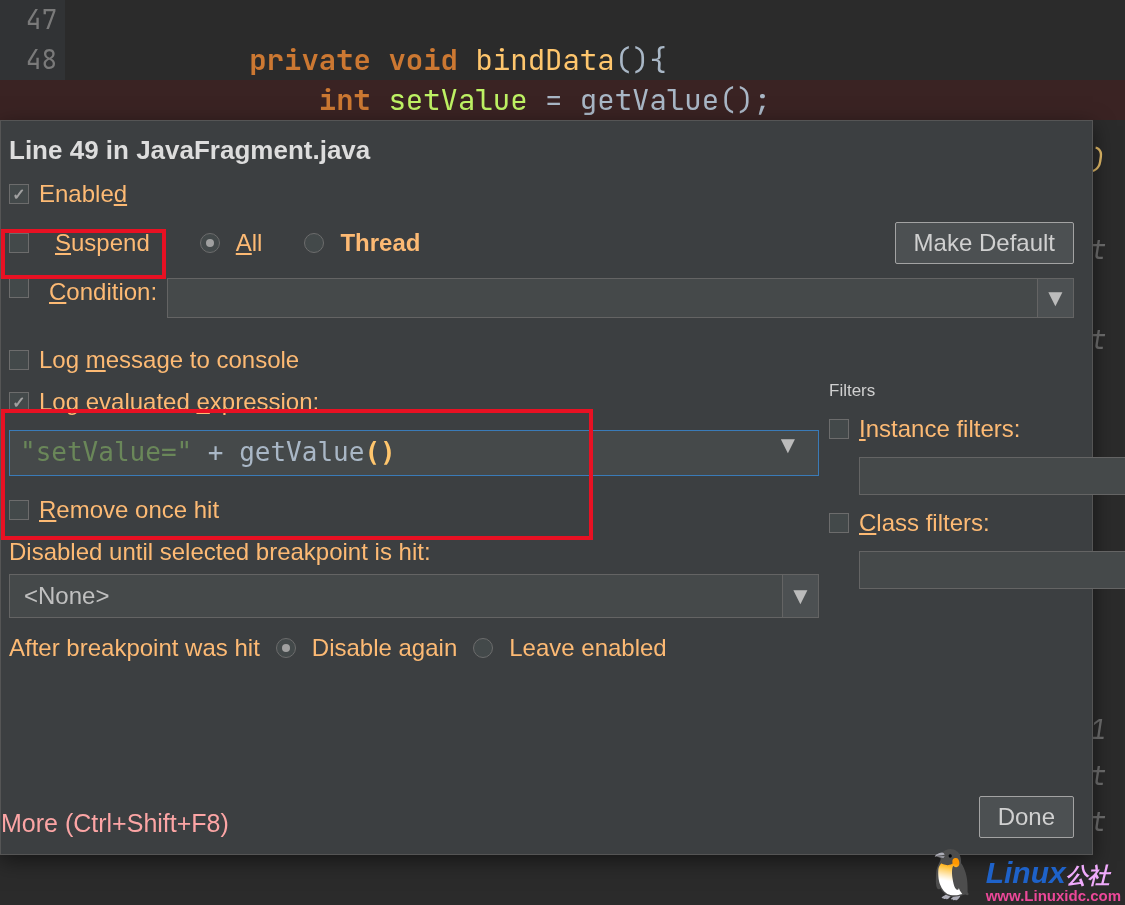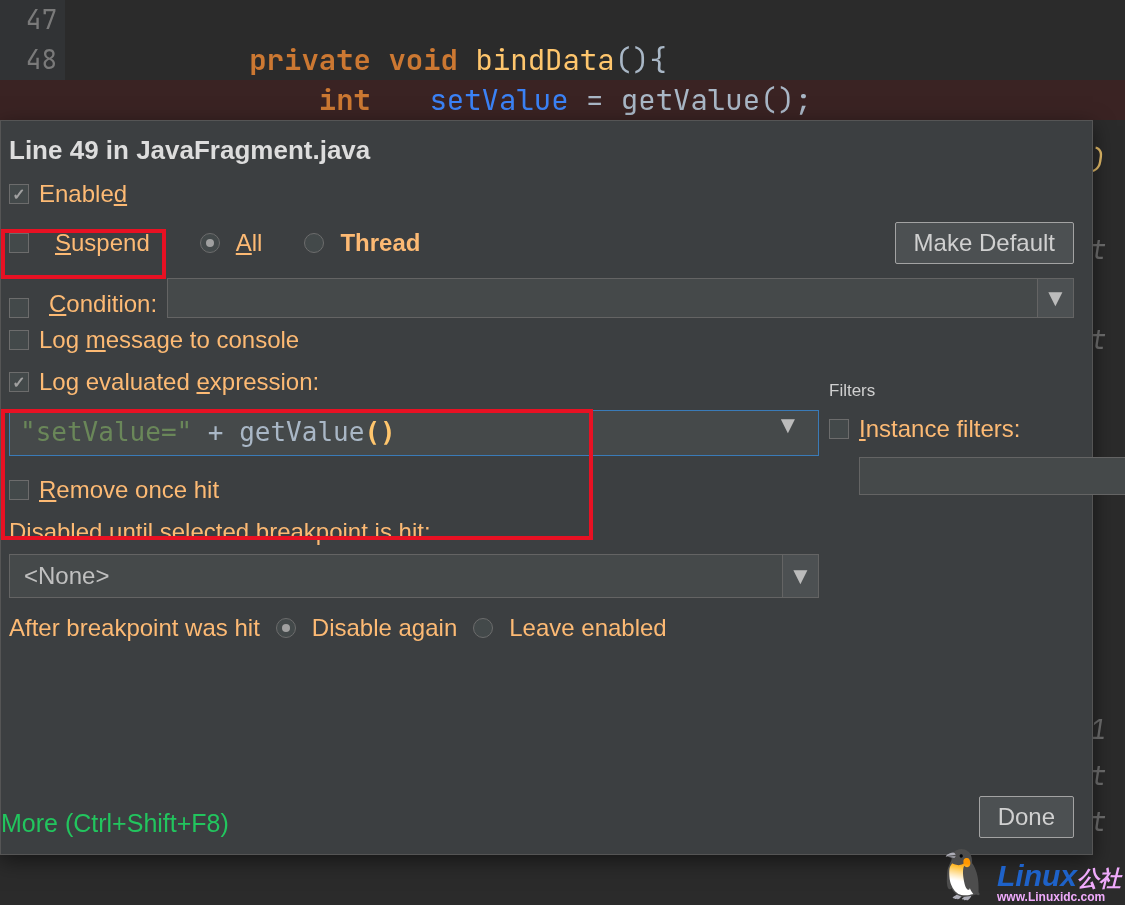--- a/index.html
+++ b/index.html
@@ -48,21 +48,21 @@
   .bp-icon::before,.bp-icon::after{
     content:"";position:absolute;width:4px;height:16px;background:#2b2b2b;
     top:6px;left:12px;transform:rotate(45deg);
   }
   .bp-icon::after{transform:rotate(-45deg);}
   .code-area { position:absolute; left:110px; top:0; }
   .code-line { height:40px; white-space: pre; }
   .code-line.bp { background:#3a2323; margin-left:-110px; padding-left:110px; padding-right:900px;}
   .kw { color:#cc7832; font-weight:bold;}
   .id { color:#ffc66d;}
-  .var{ color:#3b82f6;margin-left:41px;}
+  .var{ color:#bef264;}
   .pl { color:#a9b7c6;}
   .bg-frags{
     position:absolute; right:0; top:130px; color:#707070; font-style:italic;
     font-size:26px; width:50px; text-align:left;
   }
   
   .dialog {
     position: absolute;
     left: 0; top: 120px;
     width: 1093px;
@@ -90,21 +90,21 @@
     flex:none;display:inline-block;position:relative;
   }
   .radio.sel::after{
     content:"";position:absolute;inset:5px;background:#a0a0a0;border-radius:50%;
   }
   .btn {
     background:#4c5052;border:1px solid #a3a3a3;color:#d0d0d0;
     padding:6px 18px;font-size:24px;border-radius:2px;cursor:pointer;
   }
   .make-default{ margin-left:auto; }
-  .cond-row{display:flex;align-items:flex-end;gap:10px;margin-bottom:8px;}
+  .cond-row{display:flex;align-items:flex-start;gap:10px;margin-bottom:28px;}
   .combo {
     flex:1;display:flex;align-items:center;
     background:#45494a;border:1px solid #646464;height:40px;
   }
   .combo input{
     flex:1;background:transparent;border:none;color:#c0c0c0;
     font-family:Consolas,monospace;font-size:24px;padding:0 10px;outline:none;
   }
   .combo .dd{
     width:36px;height:100%;display:flex;align-items:center;justify-content:center;
@@ -128,35 +128,35 @@
   .txt{
     flex:1;height:38px;background:#45494a;border:1px solid #646464;
     color:#c0c0c0;padding:0 8px;font-size:22px;
   }
   .left-col{width:820px;}
   .disabled-until{margin-top:10px;}
   .none-combo .val{color:#c0c0c0;padding-left:14px;font-size:24px;}
   .none-combo{height:44px;}
   .after-row{display:flex;align-items:center;gap:16px;margin-top:16px;text-align:right;}
   .more-link{
-    position:absolute;left:0;bottom:16px;color:#22c55e;font-size:25px;cursor:pointer;
+    position:absolute;left:0;bottom:16px;color:#fca5a5;font-size:25px;cursor:pointer;
   }
   .done-btn{ position:absolute;right:18px;bottom:16px; }
   
   .hl{position:absolute;border:4px solid #e81123;pointer-events:none;}
   
   .wm{
     position:absolute;right:4px;bottom:2px;display:flex;align-items:flex-end;gap:4px;
     font-weight:bold;
   }
   .wm .penguin{font-size:48px;}
   .wm .txtblock{display:flex;flex-direction:column;line-height:1;}
   .wm .t1{color:#1e62c9;font-size:30px;font-style:italic;}
   .wm .t1 .cn{color:#f0abfc;font-size:22px;}
-  .wm .t2{color:#f0abfc;font-size:12px;}
+  .wm .t2{color:#ec4899;font-size:15px;}
 </style>
 </head>
 <body>
 
 <div class="editor">
   <div class="gutter">
     <div class="gutter-line">47</div>
     <div class="gutter-line">48</div>
     <div class="gutter-line">49</div>
   </div>
@@ -254,20 +254,30 @@
       <div class="row">
         <span class="chk"></span>
         <label><span class="mn">I</span>nstance filters:</label>
       </div>
       <div class="filter-input-row">
         <input class="txt" style="">
 
       </div>
     </div>
 
+    <div class="filter-group">
+      <div class="row">
+        <span class="chk"></span>
+        <label><span class="mn">C</span>lass filters:</label>
+      </div>
+      <div class="filter-input-row">
+        <input class="txt" style="">
+
+      </div>
+    </div>
 
   </div>
 
   <span class="more-link">More (Ctrl+Shift+F8)</span>
   <button class="btn done-btn">Done</button>
 
   <div class="hl" style="left:0;top:108px;width:165px;height:50px;"></div>
   <div class="hl" style="left:0;top:288px;width:592px;height:131px;"></div>
 </div>
 

